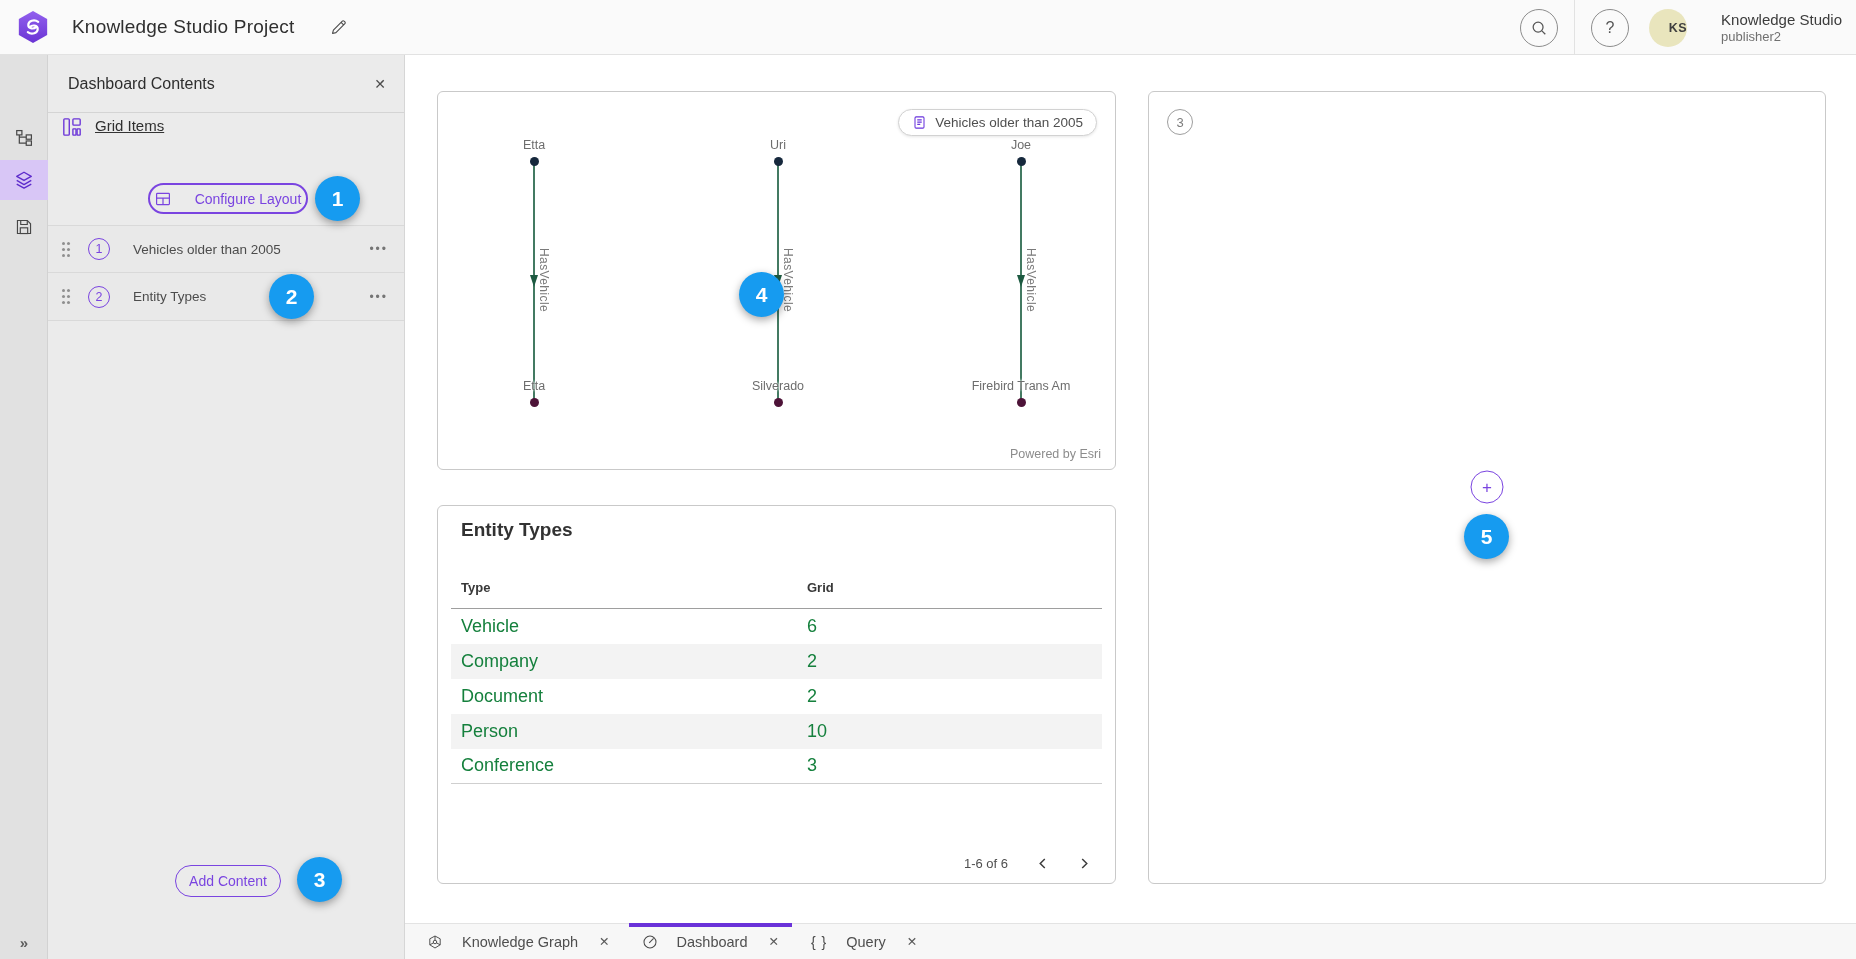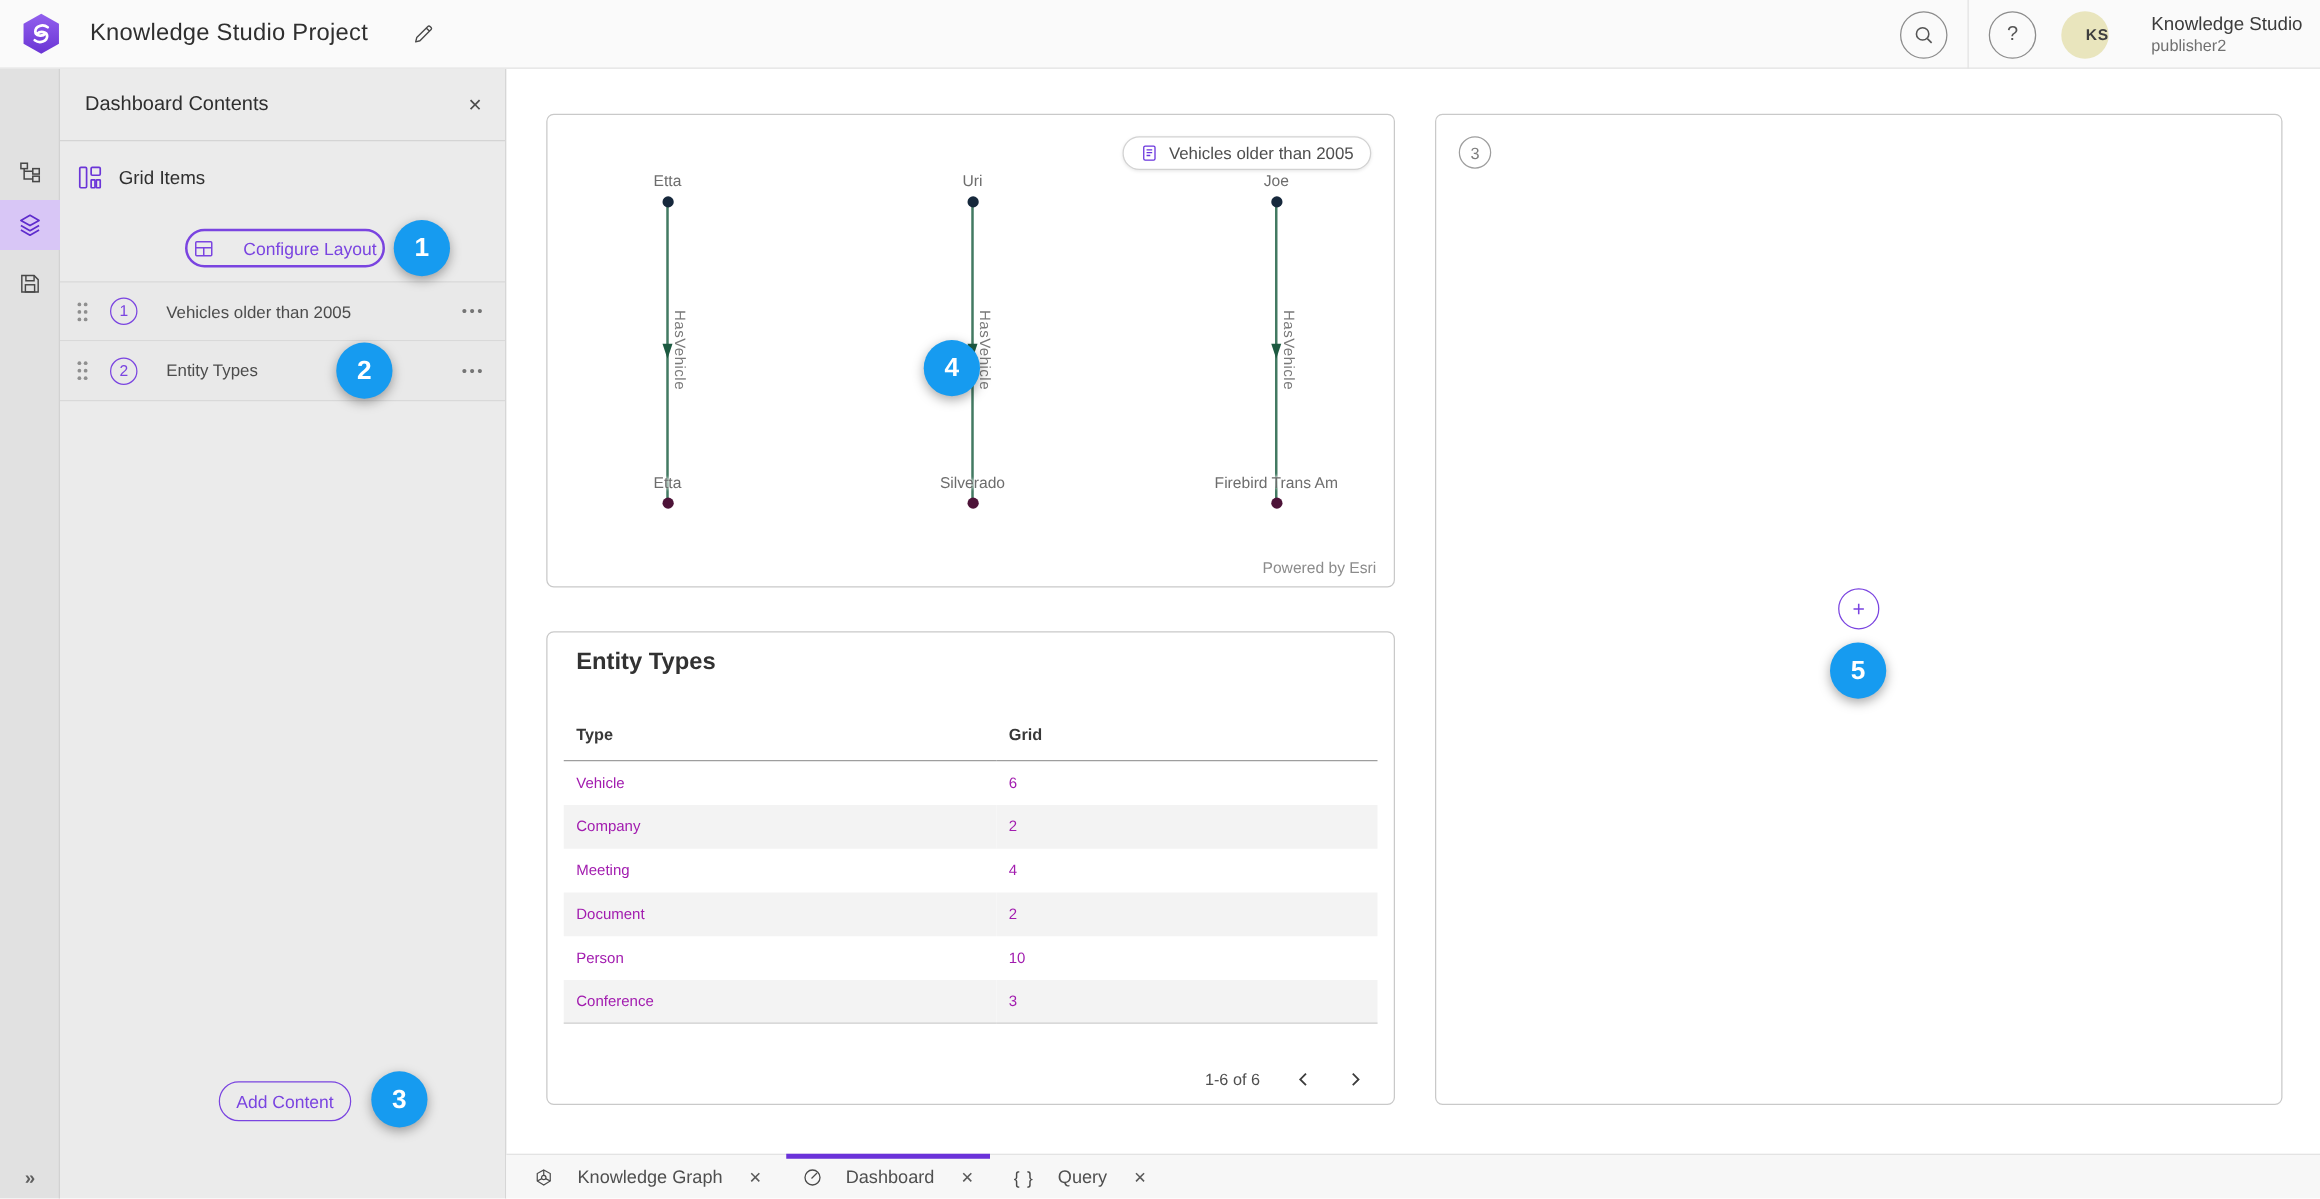--- a/index.html
+++ b/index.html
@@ -40,21 +40,21 @@
   .rail-item.sel { background:#d8c6f6; }
   .rail-expand { position:absolute; left:0; bottom:8px; width:48px; text-align:center; font-size:15px; font-weight:bold; color:#5f5f5f; cursor:pointer; }
   
   .panel {
     position:absolute; left:48px; top:55px; width:357px; bottom:0;
     background:#ebebeb; border-right:1px solid #d6d6d6; z-index:3;
   }
   .panel-head { position:relative; height:58px; border-bottom:1px solid #d4d4d4; display:flex; align-items:center; }
   .panel-title { margin-left:20px; font-size:16px; color:#2e2e2e; }
   .panel-close { position:absolute; right:14px; top:50%; transform:translateY(-50%); font-size:14px; color:#4c4c4c; cursor:pointer; padding:4px; }
-  .section-row { position:absolute; left:0; top:62px; width:100%; height:50px; display:flex; align-items:center; }
+  .section-row { position:absolute; left:0; top:62px; width:100%; height:50px; display:flex; align-items:flex-start;text-decoration:underline; }
   .section-icon { margin-left:14px; display:flex; }
   .section-label { margin-left:13px; font-size:15px; color:#2f2f2f; }
   .pill-btn {
     position:absolute; display:flex; align-items:center; justify-content:center; gap:24px;
     border:2px solid var(--accent,#7a44e0); color:var(--accent,#7a44e0);
     background:transparent; border-radius:16px; font-size:14px; cursor:pointer;
     font-family:"Liberation Sans", sans-serif;
   }
   .cfg-btn { left:100px; top:128px; width:160px; height:31px; }
   .add-btn { left:127px; top:810px; width:106px; height:32px; border-width:1.5px; }
@@ -98,21 +98,21 @@
   .earrow { position:absolute; left:50%; margin-left:-4.5px; top:143px; width:0; height:0;
             border-left:4.5px solid transparent; border-right:4.5px solid transparent;
             border-top:12px solid #1d5a41; }
   .vlabel { position:absolute; left:50%; margin-left:3px; top:116px; writing-mode:vertical-rl;
             font-size:12px; color:#7a7a7a; letter-spacing:.4px; }
   .attribution { position:absolute; right:14px; bottom:8px; font-size:12.5px; color:#8c8c8c; }
   
   .ecard-title { position:absolute; left:23px; top:13px; font-size:19px; font-weight:bold; color:#323232; }
   .etable { position:absolute; left:13px; top:58px; width:651px; border-collapse:collapse; }
   .etable th { text-align:left; font-size:13px; font-weight:bold; color:#383838; padding:16px 0 13px 10px; border-bottom:1px solid #9e9e9e; }
-  .etable td { font-size:12px; color:#a21caf; padding-left:10px; height:35px; }
+  .etable td { font-size:18px; color:#15803d; padding-left:10px; height:35px; }
   .etable tbody tr:nth-child(even) { background:#f3f3f3; }
   .etable tbody tr:last-child { border-bottom:1px solid #cfcfcf; }
   .col-type { width:346px; }
   .pager { position:absolute; right:23px; bottom:11px; display:flex; align-items:center; gap:27px; }
   .pager-text { font-size:13px; color:#4f4f4f; }
   .pg-btn { background:none; border:none; cursor:pointer; display:flex; align-items:center; padding:2px; }
   
   .slot-num {
     position:absolute; left:18px; top:17px; width:26px; height:26px; border-radius:50%;
     border:1px solid #9e9e9e; color:#7c7c7c; font-size:13px;
@@ -324,24 +324,20 @@
           </tr>
         </thead>
         <tbody>
           <tr>
             <td>Vehicle</td>
             <td>6</td>
           </tr>
           <tr>
             <td>Company</td>
             <td>2</td>
-          </tr>
-          <tr>
-            <td>Meeting</td>
-            <td>4</td>
           </tr>
           <tr>
             <td>Document</td>
             <td>2</td>
           </tr>
           <tr>
             <td>Person</td>
             <td>10</td>
           </tr>
           <tr>

